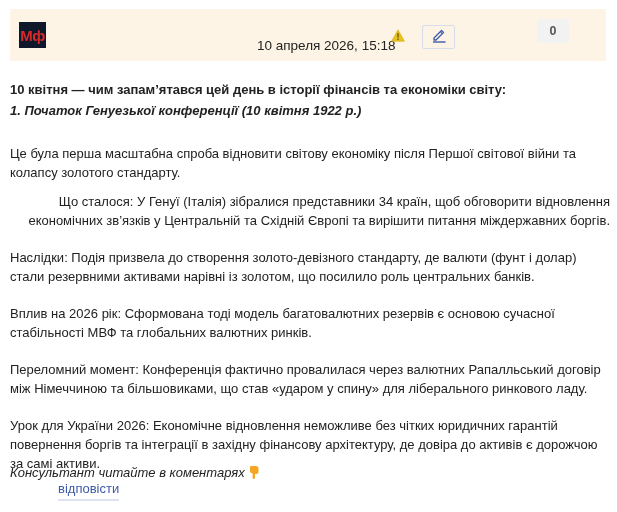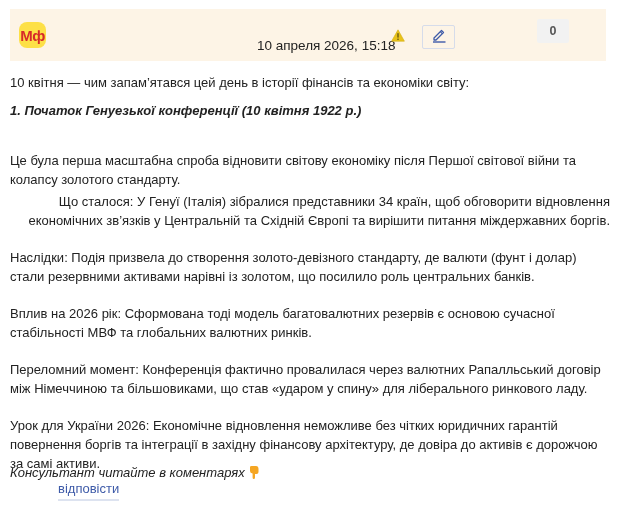--- a/index.html
+++ b/index.html
@@ -28,22 +28,22 @@
       width: 596px;
       height: 52px;
       background: #fdf4e6;
     }
     .logo {
       position: absolute;
       left: 9px;
       top: 13px;
       width: 27px;
       height: 26px;
-      background: #fde047;
-      border-radius: 8px;
+      background: #0f172a;
+      border-radius: 0;
       display: flex;
       align-items: center;
       justify-content: center;
       color: #d62a2a;
       font-weight: bold;
       font-size: 15px;
       letter-spacing: -0.5px;
     }
     .author {
       position: absolute;
@@ -107,39 +107,39 @@
       top: 64px;
       width: 600px;
       font-size: 13px;
       line-height: 19px;
       color: #222222;
     }
     .content p {
       margin: 0;
     }
     .p-title {
-      font-weight: normal;
-      position: absolute;
-      top: 9px;
+      font-weight: bold;
+      position: absolute;
+      top: 16px;
       white-space: nowrap;
       text-align: right;
     }
     .p-sub {
       font-weight: bold;
       font-style: italic;
       position: absolute;
       top: 37px;
       white-space: nowrap;
     }
     .para {
       position: absolute;
       left: 0;
       width: 600px;
     }
-    .p1 { top: 87px; }
+    .p1 { top: 80px; }
     .p2 { top: 128px; text-align: right; }
     .p3 { top: 184px; }
     .p4 { top: 240px; }
     .p5 { top: 296px; }
     .p6 { top: 352px; }
     .p-cont {
       position: absolute;
       top: 399px;
       font-style: italic;
       white-space: nowrap;

